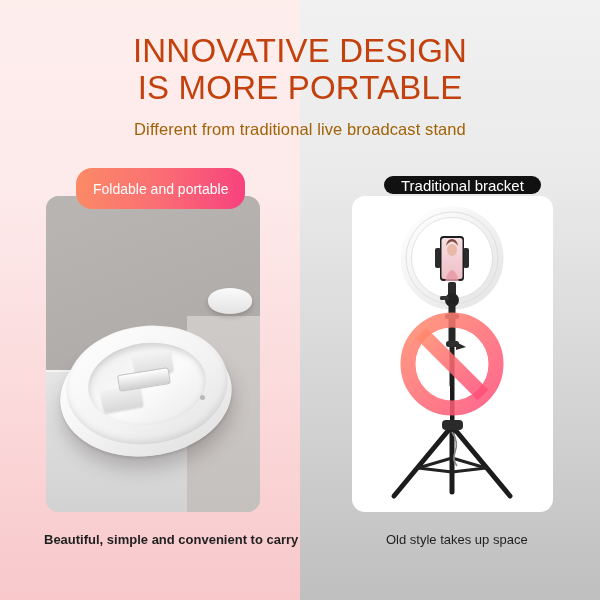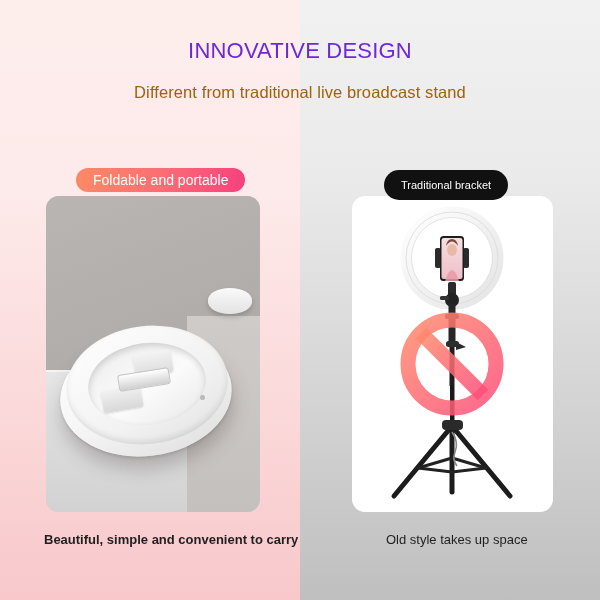--- a/index.html
+++ b/index.html
@@ -12,21 +12,21 @@
 
   
   .bg { position:absolute; inset:0; display:flex; }
   .bg-left  { width:300px; height:600px;
               background:linear-gradient(to bottom,#fdeeec 0%,#fdeaea 32%,#fbd9da 68%,#f8c8cb 100%); }
   .bg-right { width:300px; height:600px;
               background:linear-gradient(to bottom,#f1f1f1 0%,#eaeaea 30%,#d2d2d2 70%,#bfbfbf 100%); }
 
   
   .header { position:absolute; left:0; top:0; width:600px; text-align:center; }
-  .title { font-size:22px; line-height:37px; font-weight:400; color:#6d28d9;
+  .title { font-size:33px; line-height:37px; font-weight:400; color:#c2410c;
            letter-spacing:.2px; padding-top:32px; }
   .title .l2 { display:block; }
   .subtitle { font-size:16.5px; color:#a16207; margin-top:14px; letter-spacing:.1px; }
 
   
   .panel { position:absolute; }
   .panel-left  { left:46px;  top:196px; width:214px; height:316px; }
   .panel-right { left:352px; top:196px; width:201px; height:316px; }
 
   .card { position:absolute; inset:0; border-radius:13px; overflow:hidden; }
@@ -73,42 +73,43 @@
             background:linear-gradient(to bottom,#ffffff,#cfcfcf); border-radius:3px;
             border:1px solid #c4c4c4; transform:rotate(-9deg); }
   .ring-dot{ position:absolute; left:140px; top:69px; width:5px; height:5px;
              border-radius:50%; background:#b9b9b9; }
 
   
   .stand { position:absolute; left:0; top:0; width:100%; height:100%; }
 
   
   .badge { position:absolute; display:flex; align-items:center; justify-content:center;
-           height:24px; border-radius:16px; color:#fff; font-size:14px; white-space:nowrap;
+           height:41px; border-radius:16px; color:#fff; font-size:14px; white-space:nowrap;
            padding:0 17px; }
   .badge-left  { left:76px;  top:168px;
                  background:linear-gradient(95deg,#fb8a66 0%,#fb6f73 48%,#f7417e 100%); }
-  .badge-right { left:384px; top:170px; background:#111111; font-size:11px; height:30px; }
+  .badge-right { left:384px; top:176px; background:#111111; font-size:15px; height:18px; }
 
   
   .caption { position:absolute; top:532px; font-size:13px; color:#1f1f1f; }
   .cap-left  { left:44px;font-weight:bold; }
   .cap-right { left:386px; }
 </style>
 </head>
 <body>
 
 <div class="bg">
   <div class="bg-left"></div>
   <div class="bg-right"></div>
 </div>
 
 <div class="header">
   <div class="title">
     <span>INNOVATIVE DESIGN</span>
+    <span class="l2">IS MORE PORTABLE</span>
   </div>
   <div class="subtitle">Different from traditional live broadcast stand</div>
 </div>
 
 <div class="panel panel-left">
   <div class="card card-left">
     <div class="ph-wall"></div>
     <div class="ph-floor"></div>
     <div class="ph-corner"></div>
     <div class="ph-cup"></div>

